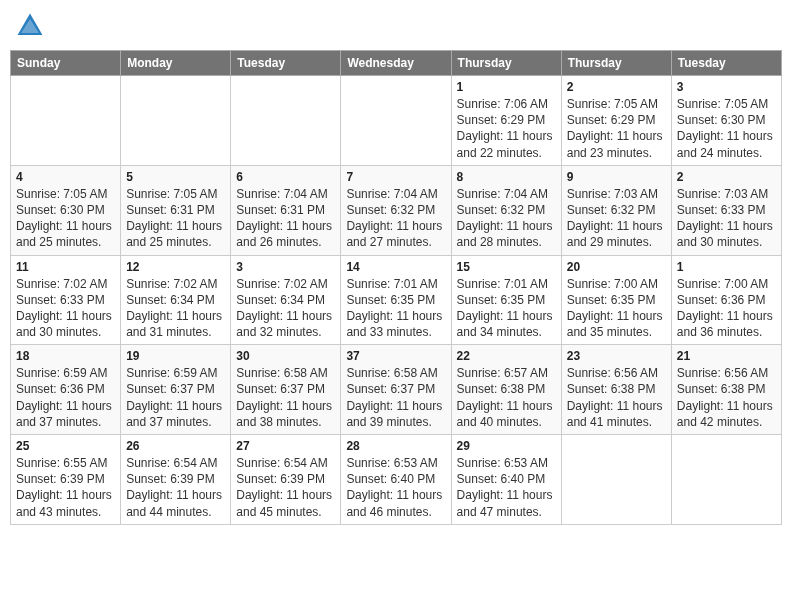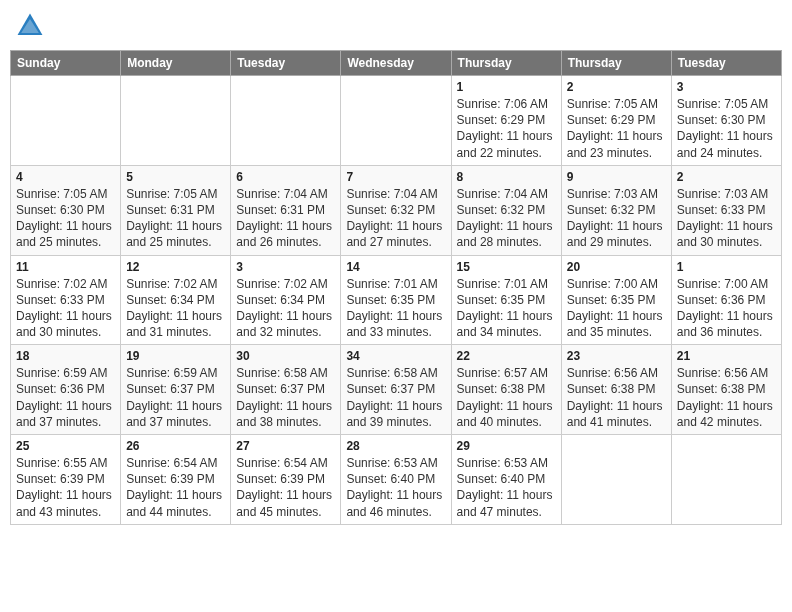--- a/index.html
+++ b/index.html
@@ -202,21 +202,21 @@
         </td>
         <td>
           <div class="day-num">19</div>
           <div class="day-info">Sunrise: 6:59 AM<br>Sunset: 6:37 PM<br>Daylight: 11 hours and 37 minutes.</div>
         </td>
         <td>
           <div class="day-num">30</div>
           <div class="day-info">Sunrise: 6:58 AM<br>Sunset: 6:37 PM<br>Daylight: 11 hours and 38 minutes.</div>
         </td>
         <td>
-          <div class="day-num">34</div>
+          <div class="day-num">37</div>
           <div class="day-info">Sunrise: 6:58 AM<br>Sunset: 6:37 PM<br>Daylight: 11 hours and 39 minutes.</div>
         </td>
         <td>
           <div class="day-num">22</div>
           <div class="day-info">Sunrise: 6:57 AM<br>Sunset: 6:38 PM<br>Daylight: 11 hours and 40 minutes.</div>
         </td>
         <td>
           <div class="day-num">23</div>
           <div class="day-info">Sunrise: 6:56 AM<br>Sunset: 6:38 PM<br>Daylight: 11 hours and 41 minutes.</div>
         </td>

